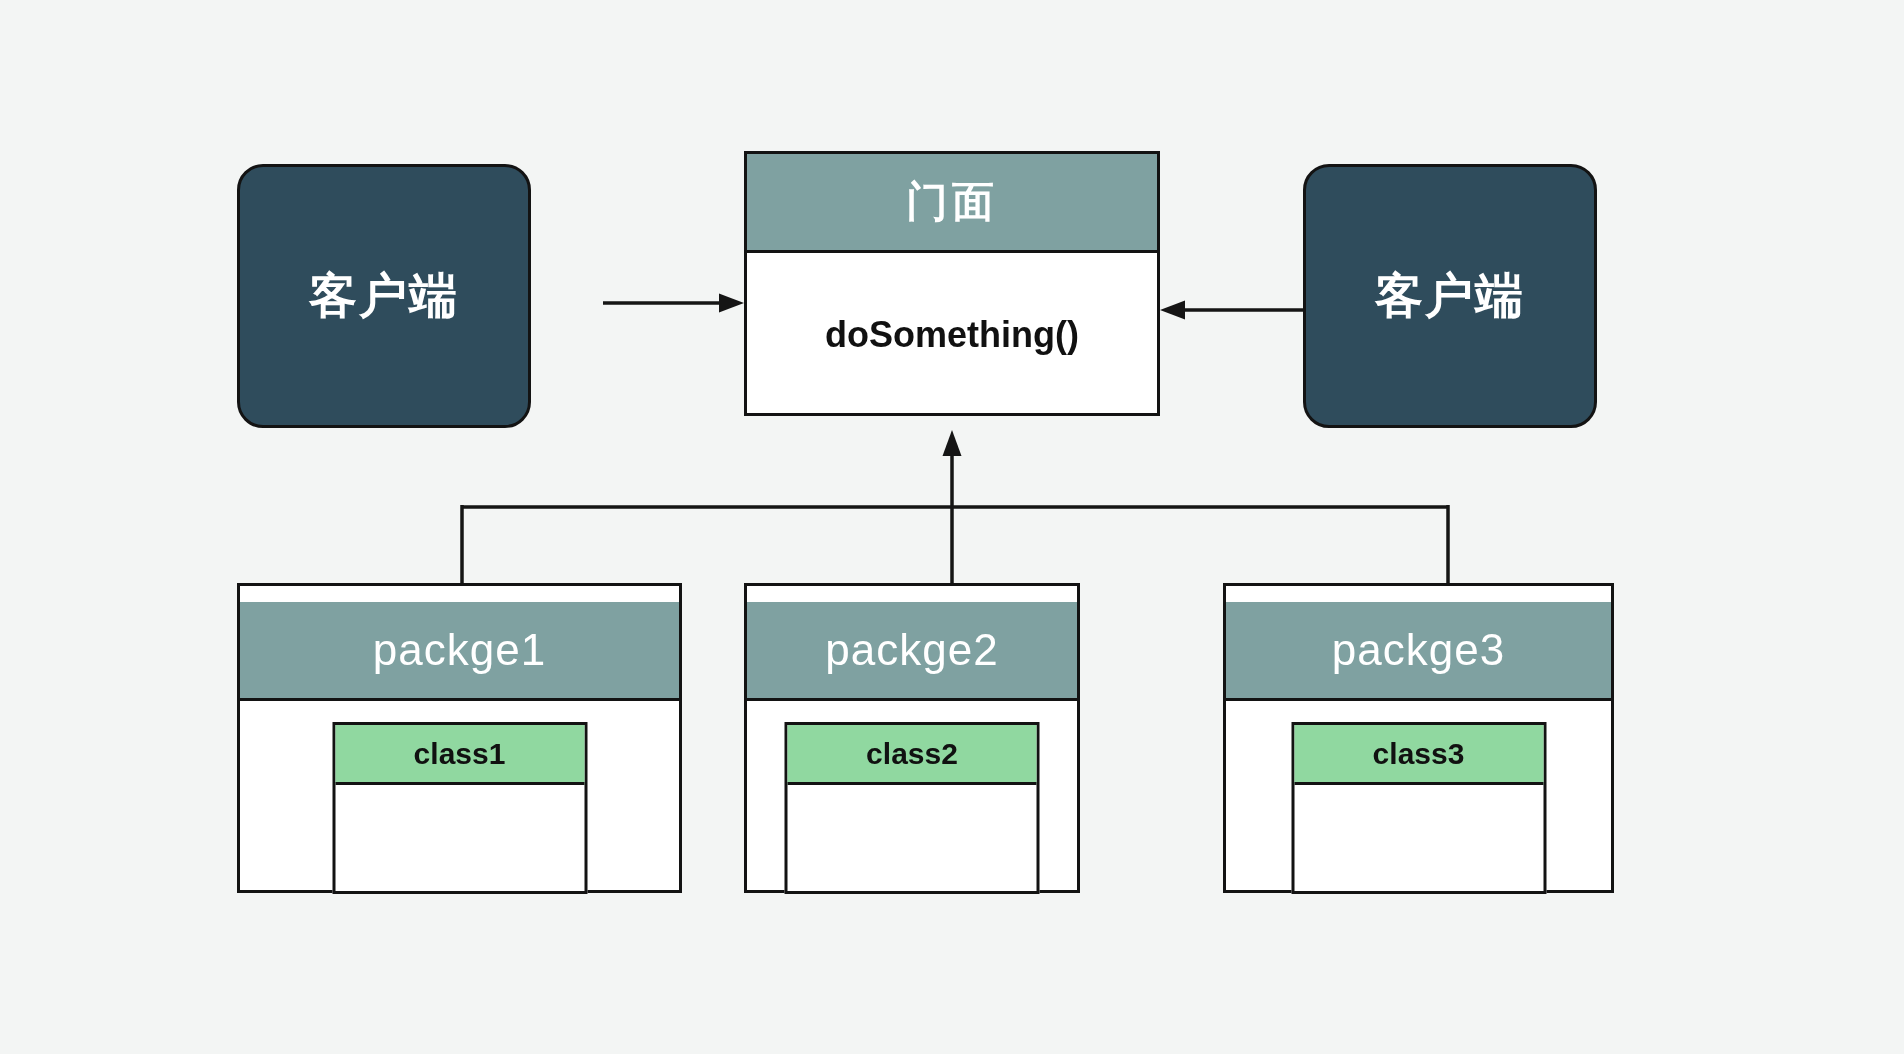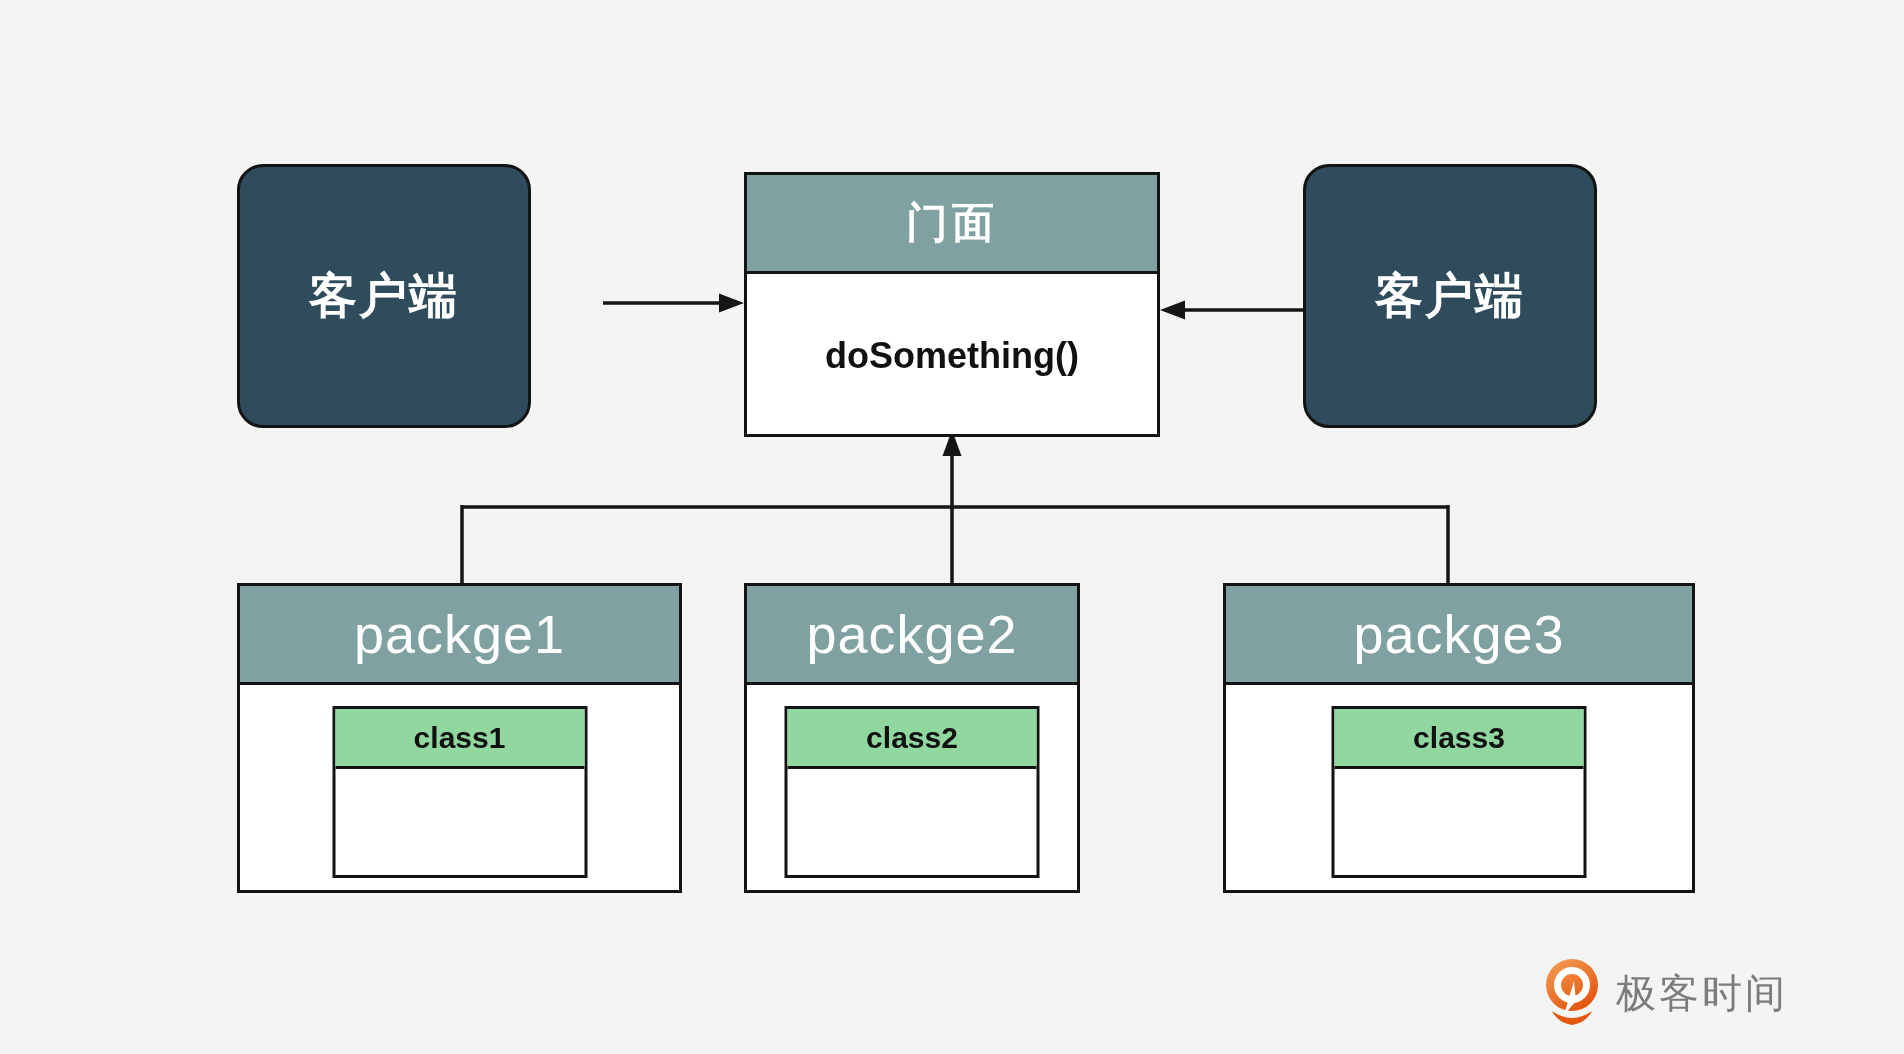--- a/index.html
+++ b/index.html
@@ -33,21 +33,21 @@
     display: flex; align-items: center; justify-content: center;
     color: #ffffff;
     font-size: 48px;
     font-weight: 700;
     letter-spacing: 2px;
   }
   .client-left  { left: 237px; top: 164px; }
   .client-right { left: 1303px; top: 164px; }
 
   .facade {
-    left: 744px; top: 172px;
+    left: 744px; top: 151px;
     width: 416px; height: 265px;
     background: #ffffff;
     border: 3px solid #131313;
   }
   .facade-header {
     height: 96px;
     background: #7FA1A1;
     border-bottom: 3px solid #131313;
     display: flex; align-items: center; justify-content: center;
     color: #ffffff;
@@ -65,30 +65,31 @@
   }
 
   .package {
     top: 583px;
     height: 310px;
     background: #ffffff;
     border: 3px solid #131313;
   }
   .package-1 { left: 237px;  width: 445px; }
   .package-2 { left: 744px;  width: 336px; }
-  .package-3 { left: 1223px; width: 472px; }
+  .package-3 { left: 1223px; width: 391px; }
   .package-header {
     height: 96px;
     background: #7FA1A1;
     border-bottom: 3px solid #131313;
     display: flex; align-items: center; justify-content: center;
     color: #ffffff;
-    font-size: 54px;
+    font-size: 44px;
     font-weight: 500;
     letter-spacing: 1px;
+    margin-top: 16px;
   }
   .package-body {
     position: relative;
     height: 208px;
   }
   .classbox {
     position: absolute;
     left: 50%; top: 21px;
     transform: translateX(-50%);
     width: 255px; height: 172px;
@@ -197,29 +198,14 @@
     </div>
     <div class="package-body">
       <div class="classbox">
         <div class="classbox-header">
           <span>class3</span>
         </div>
       </div>
     </div>
   </div>
 
-  <div class="brand">
-    <svg class="brand-icon" viewBox="0 0 64 72" xmlns="http://www.w3.org/2000/svg">
-      <defs>
-        <linearGradient id="gk" x1="0" y1="0" x2="0.6" y2="1">
-          <stop offset="0" stop-color="#F6A058"></stop>
-          <stop offset="1" stop-color="#E4570F"></stop>
-        </linearGradient>
-      </defs>
-      <circle cx="32" cy="28" r="26" fill="url(#gk)"></circle>
-      <circle cx="32" cy="28" r="14.5" fill="none" stroke="#ffffff" stroke-width="7"></circle>
-      <polygon points="24,58 34,24 36,44" fill="#ffffff"></polygon>
-      <path d="M 12 54 Q 32 68 52 54 Q 46 66 32 68 Q 18 66 12 54 Z" fill="#E4570F"></path>
-    </svg>
-    <span class="brand-text">极客时间</span>
-  </div>
 
 </div>
 
 </body></html>

